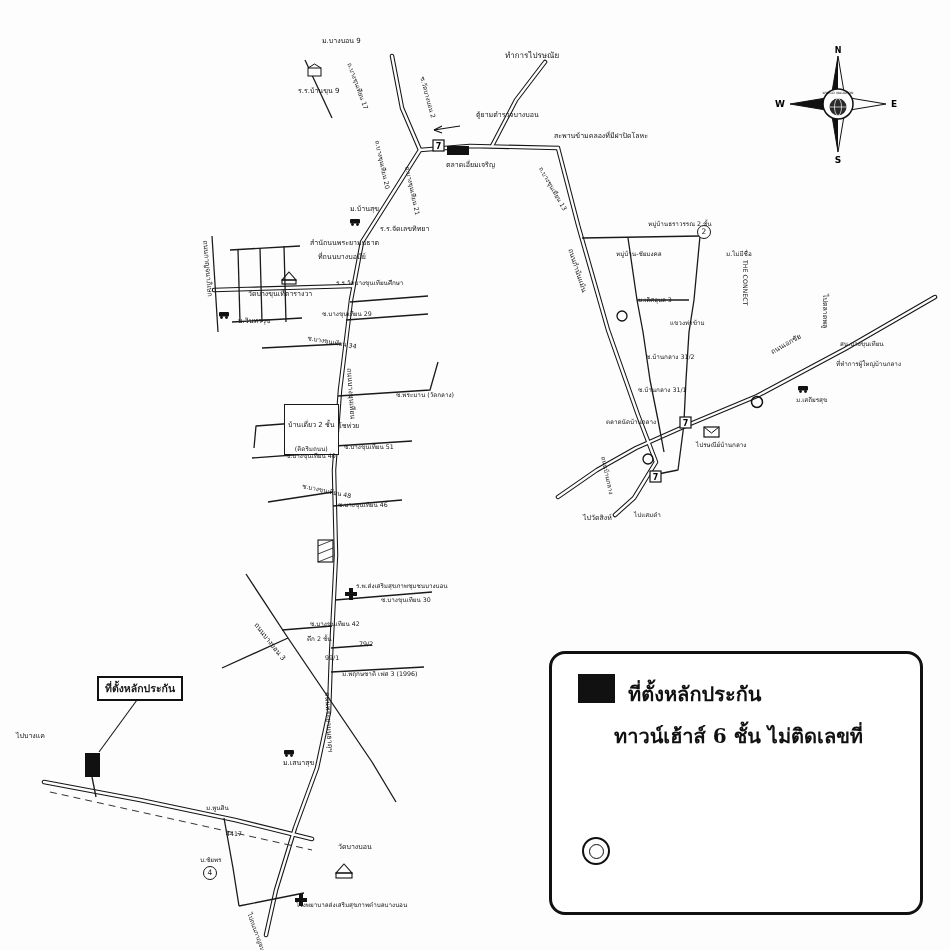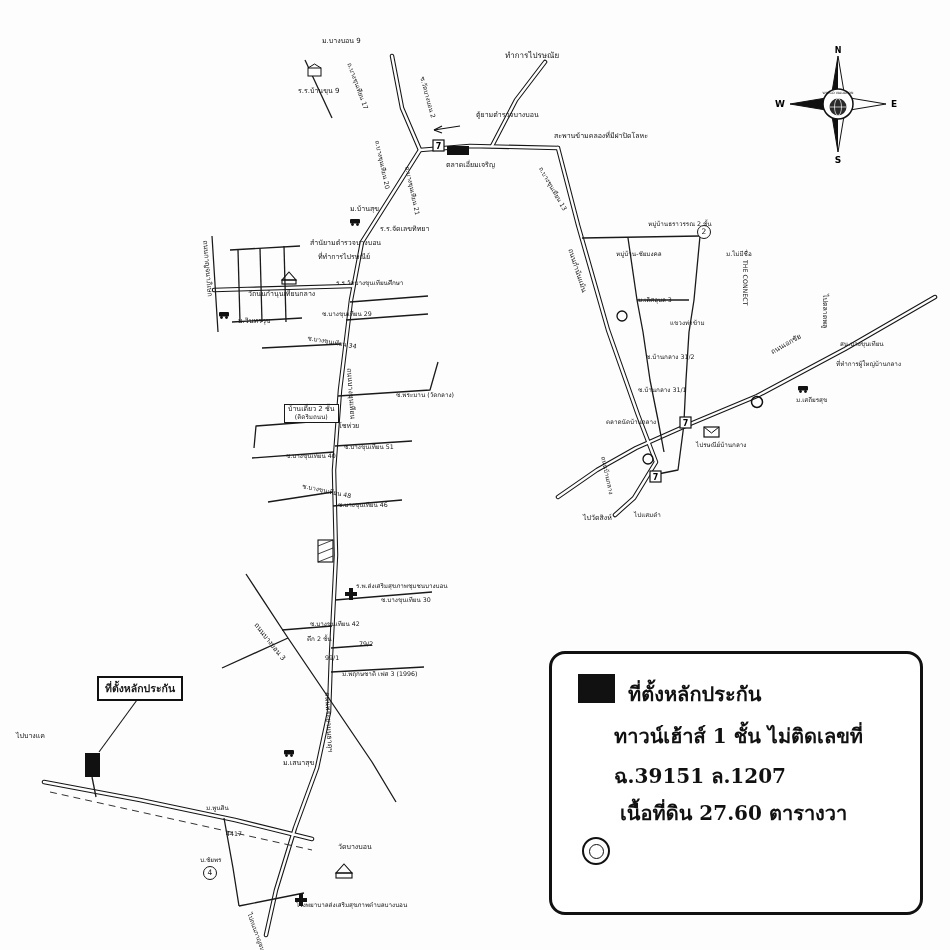--- a/index.html
+++ b/index.html
@@ -8,21 +8,21 @@
   #roads{position:absolute;left:0;top:0;}
   .r2c{fill:none;stroke:#151515;stroke-width:4.5;stroke-linejoin:round;stroke-linecap:round;}
   .r2f{fill:none;stroke:#fdfdfd;stroke-width:2.4;stroke-linejoin:round;stroke-linecap:round;}
   .r1{fill:none;stroke:#1a1a1a;stroke-width:1.3;stroke-linejoin:round;}
   .canal{fill:none;stroke:#333;stroke-width:1;stroke-dasharray:7 5;}
   .lead{fill:none;stroke:#1a1a1a;stroke-width:1.1;}
   .lbl{position:absolute;font-size:7px;line-height:1.1;white-space:nowrap;transform-origin:0 0;color:#141414;}
   .lbl.s6{font-size:6.3px;}
   .lbl.s8{font-size:8px;}
   .boxedlbl{position:absolute;left:284px;top:404px;border:1px solid #1a1a1a;background:#fff;padding:1px 3px;text-align:center;}
-  .boxedlbl .lbl{position:static;display:block;}
+  .boxedlbl .lbl{position:static;display:block;margin-top:16px;}
   .callout{position:absolute;left:97px;top:676px;border:2px solid #111;background:#fff;padding:2px 6px;font-size:10.5px;font-weight:bold;white-space:nowrap;}
   .circnum{position:absolute;width:12px;height:12px;border:1.2px solid #1a1a1a;border-radius:50%;font-size:7.5px;text-align:center;line-height:12px;background:#fff;}
   .legend{position:absolute;left:549px;top:651px;width:368px;height:258px;border:3px solid #111;border-radius:16px;background:#fff;font-family:"DejaVu Serif",serif;}
   .legend-square{position:absolute;left:26px;top:20px;width:37px;height:29px;background:#111;}
   .lg-text{position:absolute;font-size:20px;font-weight:bold;white-space:nowrap;color:#111;}
   .lg-circle{position:absolute;left:30px;top:183px;width:24px;height:24px;border:2.5px solid #111;border-radius:50%;display:flex;align-items:center;justify-content:center;}
   .lg-circle-inner{width:13px;height:13px;border:1.8px solid #111;border-radius:50%;}
   svg text{font-family:"DejaVu Sans",sans-serif;}
 </style>
 </head>
@@ -193,23 +193,23 @@
   <div class="lbl s8" style="left:505px;top:52px">ทำการไปรษณัย</div>
   <div class="lbl s6" style="left:425px;top:76px;transform:rotate(75deg)">ซ.วัดบางบอน 2</div>
   <div class="lbl" style="left:476px;top:112px">ตู้ยามตำรวจบางบอน</div>
   <div class="lbl" style="left:554px;top:133px">สะพานข้ามคลองที่มีฝาปิดโลหะ</div>
   <div class="lbl s6" style="left:380px;top:140px;transform:rotate(78deg)">ถ.บางขุนเทียน 20</div>
   <div class="lbl s6" style="left:410px;top:166px;transform:rotate(78deg)">ถ.บางขุนเทียน 21</div>
   <div class="lbl s6" style="left:543px;top:166px;transform:rotate(60deg)">ถ.บางขุนเทียน 13</div>
   <div class="lbl" style="left:446px;top:162px">ตลาดเอี่ยมเจริญ</div>
   <div class="lbl" style="left:350px;top:206px">ม.บ้านสุข</div>
   <div class="lbl" style="left:380px;top:226px">ร.ร.จัดเลขทิทยา</div>
-  <div class="lbl" style="left:310px;top:240px">สำนัยามตำรวจบางบอน</div>
-  <div class="lbl" style="left:318px;top:254px">ที่ทำการไปรษณีย์</div>
-  <div class="lbl" style="left:248px;top:291px">วัถนนกำนุนเทียนกลาง</div>
+  <div class="lbl" style="left:310px;top:240px">สำนัถนนพระยามนธาต</div>
+  <div class="lbl" style="left:318px;top:254px">ที่ถนนบางบอนีย์</div>
+  <div class="lbl" style="left:248px;top:291px">วัดบางขุนเทีตารางวา</div>
   <div class="lbl s6" style="left:336px;top:280px">ร.ร.วัดบางขุนเทียนศึกษา</div>
   <div class="lbl" style="left:238px;top:318px">ม.วินทรวุข</div>
   <div class="lbl" style="left:208px;top:240px;transform:rotate(85deg)">ถนนกาญจนาภิเษก</div>
   <div class="lbl s6" style="left:322px;top:311px">ซ.บางขุนเทียน 29</div>
   <div class="lbl s6" style="left:308px;top:335px;transform:rotate(10deg)">ซ.บางขุนเทียน 34</div>
   <div class="lbl" style="left:352px;top:368px;transform:rotate(86deg)">ถนนบางขุนเทียน</div>
   <div class="lbl s6" style="left:396px;top:392px">ซ.พระมาน (วัดกลาง)</div>
   <div class="boxedlbl">
     <span class="lbl">บ้านเดี่ยว 2 ชั้น</span>
     <span class="lbl s6">(ติดริมถนน)</span>
@@ -257,21 +257,19 @@
   <div class="lbl" style="left:770px;top:350px;transform:rotate(-30deg)">ถนนเอกชัย</div>
 
   <div class="circnum" style="left:697px;top:225px">2</div>
   <div class="circnum" style="left:203px;top:866px">4</div>
 
   <div class="callout">ที่ตั้งหลักประกัน</div>
 
   <div class="legend">
     <div class="legend-square"></div>
     <div class="lg-text" style="left:76px;top:24px">ที่ตั้งหลักประกัน</div>
-    <div class="lg-text" style="left:62px;top:66px">ทาวน์เฮ้าส์ 1 ชั้น ไม่ติดเลขที่</div>
-    <div class="lg-text" style="left:62px;top:106px">ฉ.39151  ล.1207</div>
-    <div class="lg-text" style="left:68px;top:143px">เนื้อที่ดิน 27.60 ตารางวา</div>
+    <div class="lg-text" style="left:62px;top:66px">ทาวน์เฮ้าส์ 6 ชั้น ไม่ติดเลขที่</div>
     <div class="lg-circle">
         <div class="lg-circle-inner"></div>
       </div>
   </div>
 
 </div>
 
 </body></html>

